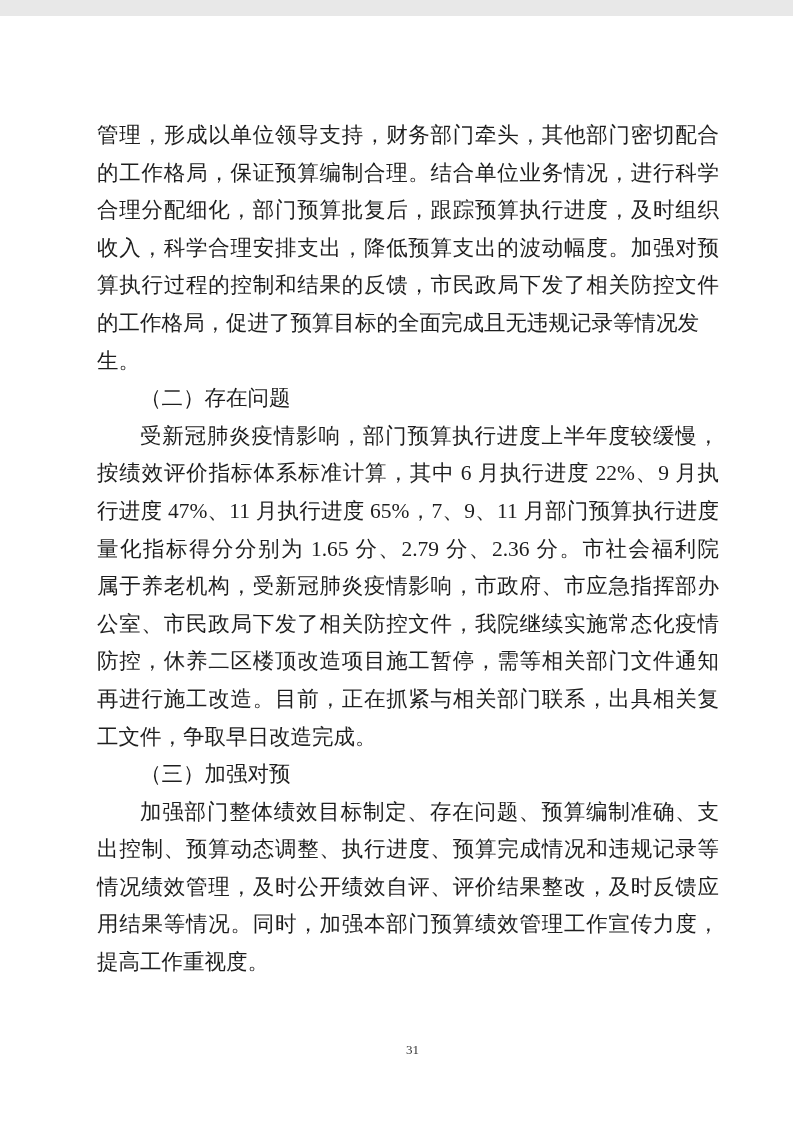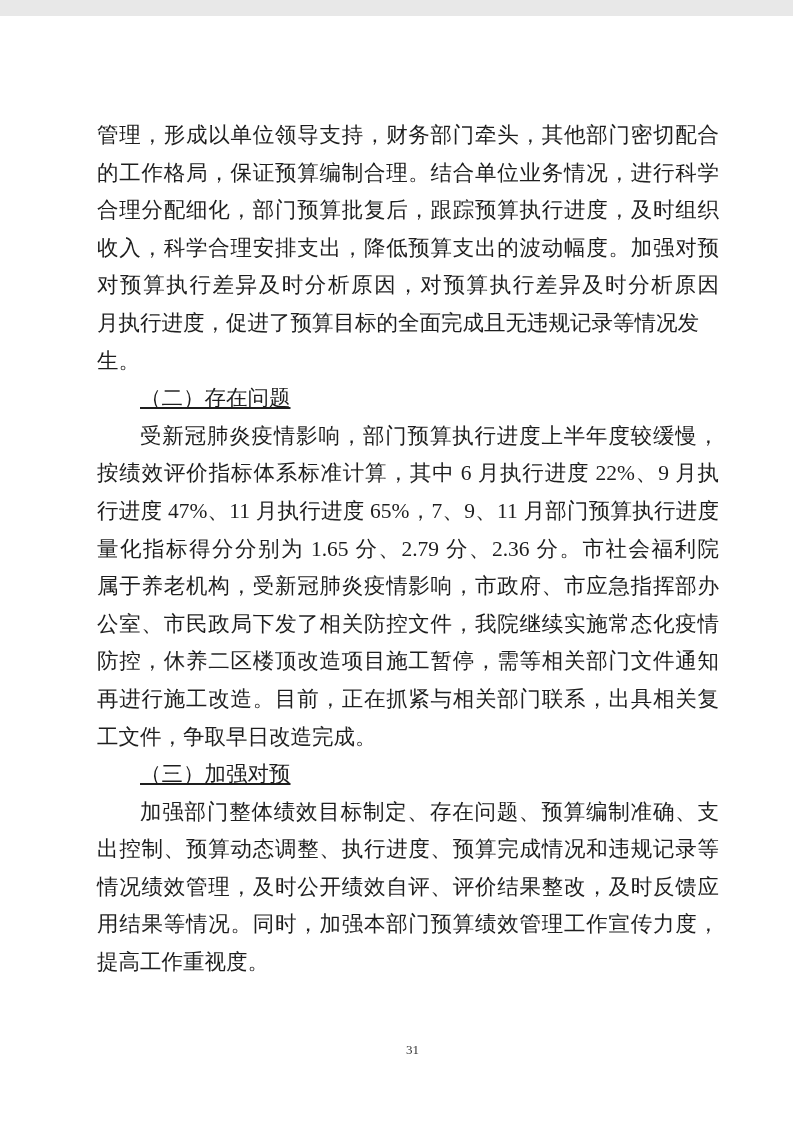--- a/index.html
+++ b/index.html
@@ -33,21 +33,21 @@
     overflow: visible;
     text-align: left;
   }
   .line.justify {
     white-space: normal;
     text-align: justify;
     text-align-last: justify;
     text-justify: inter-character;
   }
   .line.indent { text-indent: 2em; }
-  .paragraph.heading .line { font-weight: 500; text-decoration: underline; }
+  .paragraph.heading .line { font-weight: 500; }
   .page-footer {
     position: absolute;
     left: 16px;
     top: 1024px;
     width: 793px;
     text-align: center;
   }
   .page-number {
     font-size: 13px;
     color: #333;
@@ -57,22 +57,22 @@
 </head>
 <body>
 
 <div class="page">
   <div class="content">
       <div class="paragraph body">
         <div class="line justify">管理，形成以单位领导支持，财务部门牵头，其他部门密切配合</div>
         <div class="line justify">的工作格局，保证预算编制合理。结合单位业务情况，进行科学</div>
         <div class="line justify">合理分配细化，部门预算批复后，跟踪预算执行进度，及时组织</div>
         <div class="line justify">收入，科学合理安排支出，降低预算支出的波动幅度。加强对预</div>
-        <div class="line justify">对预算执行差异及时分析原因，对预算执行差异及时分析原因</div>
-        <div class="line">月执行进度，促进了预算目标的全面完成且无违规记录等情况发</div>
+        <div class="line justify">算执行过程的控制和结果的反馈，市民政局下发了相关防控文件</div>
+        <div class="line">的工作格局，促进了预算目标的全面完成且无违规记录等情况发</div>
         <div class="line">生。</div>
       </div>
       <div class="paragraph heading">
         <div class="line indent">（二）存在问题</div>
       </div>
       <div class="paragraph body">
         <div class="line justify indent">受新冠肺炎疫情影响，部门预算执行进度上半年度较缓慢，</div>
         <div class="line justify">按绩效评价指标体系标准计算，其中 6 月执行进度 22%、9 月执</div>
         <div class="line justify">行进度 47%、11 月执行进度 65%，7、9、11 月部门预算执行进度</div>
         <div class="line justify">量化指标得分分别为 1.65 分、2.79 分、2.36 分。市社会福利院</div>

